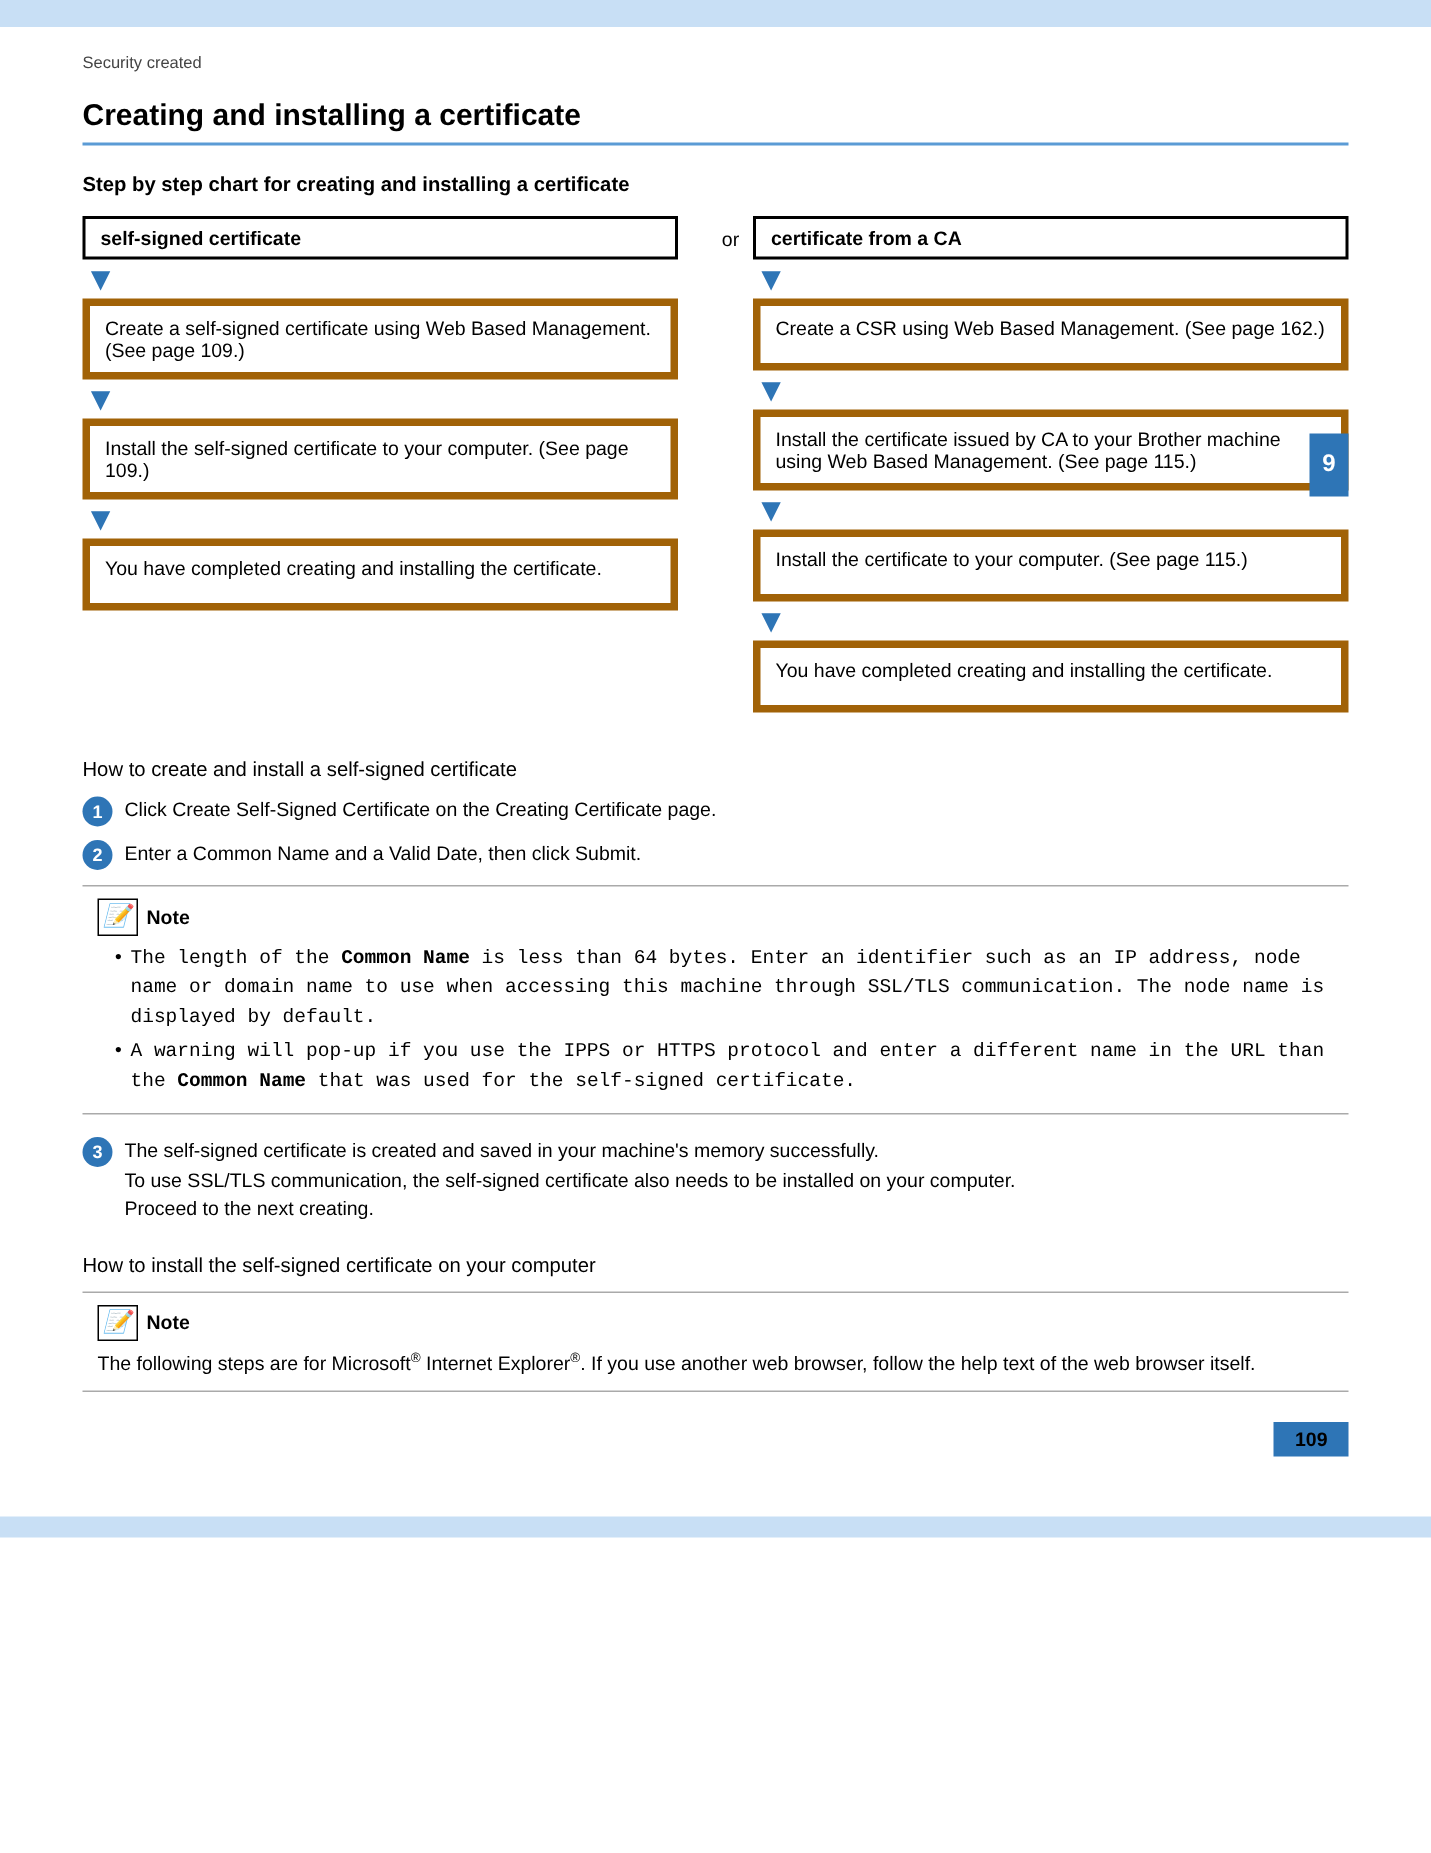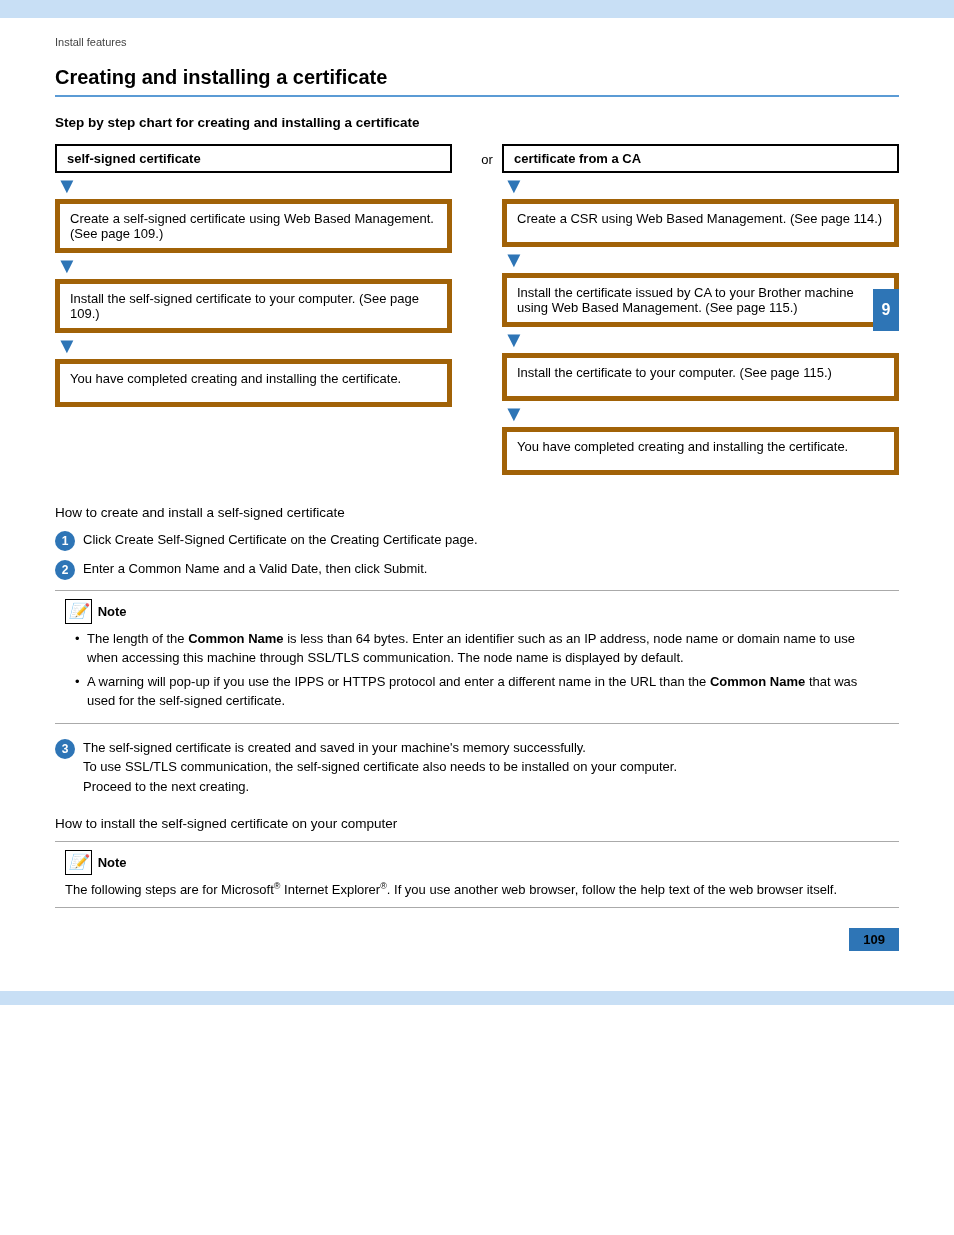--- a/index.html
+++ b/index.html
@@ -152,21 +152,21 @@
       margin-bottom: 5px;
       font-size: 13px;
     }
     .note-icon {
       font-size: 15px;
       font-style: italic;
       border: 1px solid #000;
       padding: 0 3px;
       font-family: Georgia, serif;
     }
-    .note-bullet { margin-left: 10px; }
+    .note-bullet { margin-left: 10px; font-family: Liberation Mono, monospace; }
     .note-bullet li {
       list-style: none;
       padding-left: 12px;
       position: relative;
       margin-bottom: 4px;
     }
     .note-bullet li::before {
       content: "•";
       position: absolute;
       left: 0;
@@ -186,21 +186,21 @@
     }
     sup { font-size: 9px; }
   </style>
 </head>
 <body>
 
 <div class="top-bar"></div>
 
 <div class="page-content">
 
-  <div class="breadcrumb">Install features</div>
+  <div class="breadcrumb">Security created</div>
 
   <div class="page-title">Creating and installing a certificate</div>
 
   <div class="section-title">Step by step chart for creating and installing a certificate</div>
 
   <div class="flowchart-container">
 
     <div class="flow-col flow-col-left">
       <div class="flow-box-header">self-signed certificate</div>
       <div class="flow-arrow">▼</div>
@@ -209,21 +209,21 @@
       <div class="flow-box">Install the self-signed certificate to your computer. (See page 109.)</div>
       <div class="flow-arrow">▼</div>
       <div class="flow-box">You have completed creating and installing the certificate.</div>
     </div>
 
     <div class="or-divider">or</div>
 
     <div class="flow-col">
       <div class="flow-box-header">certificate from a CA</div>
       <div class="flow-arrow">▼</div>
-      <div class="flow-box">Create a CSR using Web Based Management. (See page 114.)</div>
+      <div class="flow-box">Create a CSR using Web Based Management. (See page 162.)</div>
       <div class="flow-arrow">▼</div>
       <div class="flow-box">Install the certificate issued by CA to your Brother machine using Web Based Management. (See page 115.)</div>
       <div class="flow-arrow">▼</div>
       <div class="flow-box">Install the certificate to your computer. (See page 115.)</div>
       <div class="flow-arrow">▼</div>
       <div class="flow-box">You have completed creating and installing the certificate.</div>
     </div>
 
     <div class="side-tab">9</div>
   </div>

